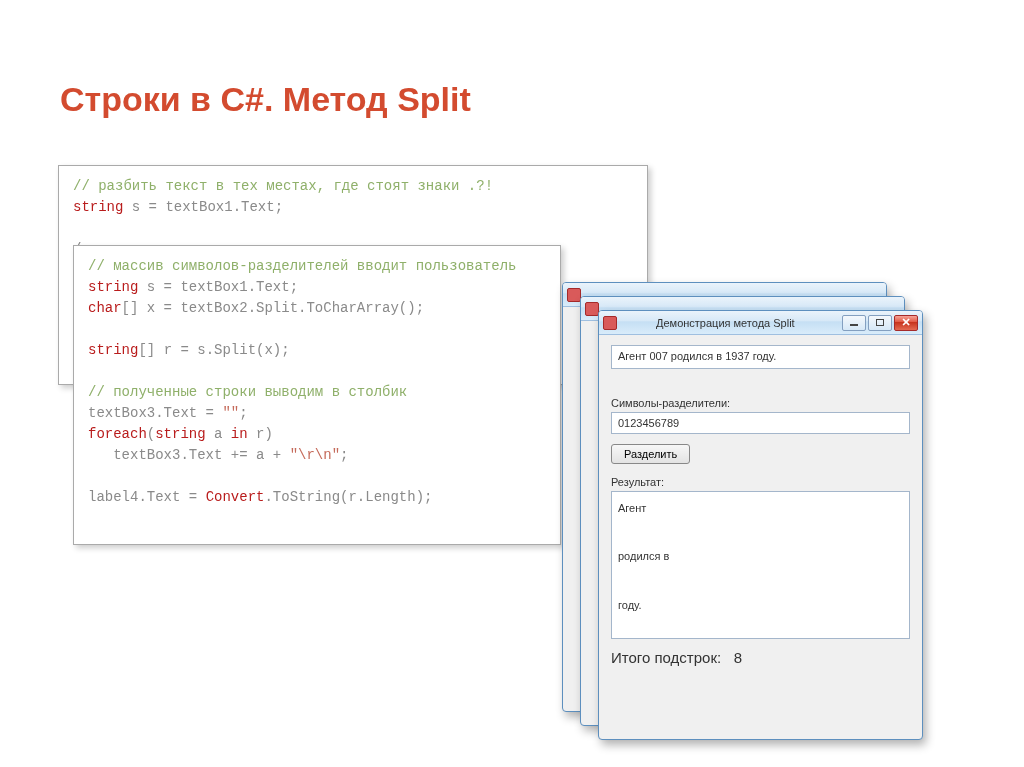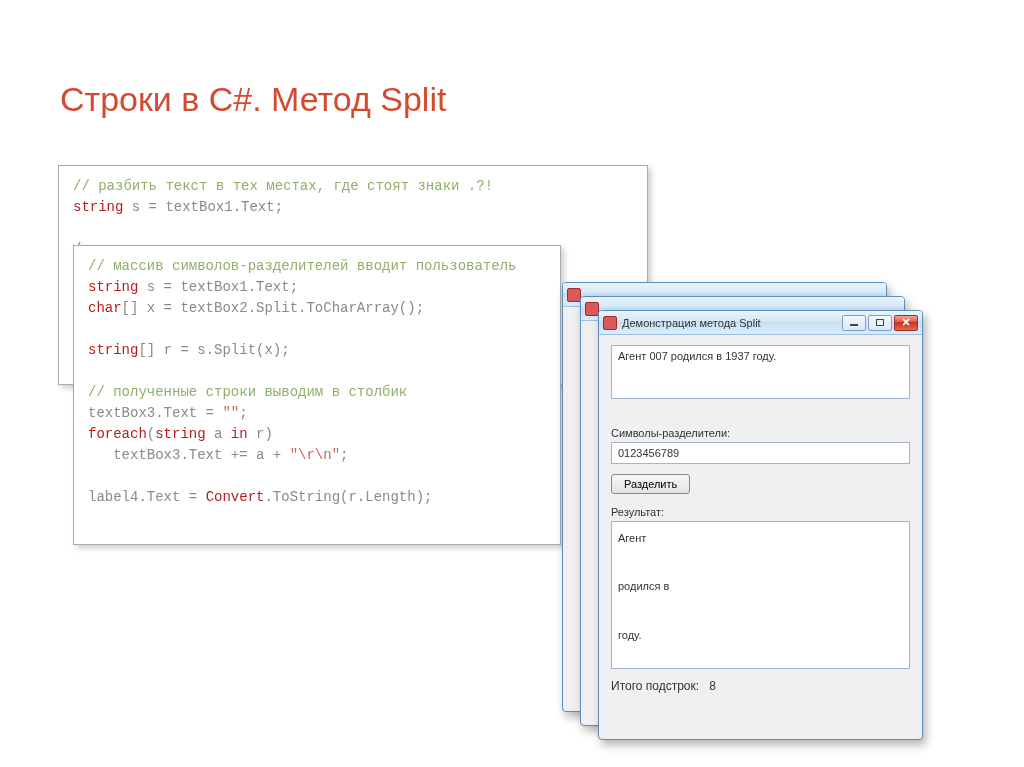--- a/index.html
+++ b/index.html
@@ -9,21 +9,21 @@
     background: #fff;
     font-family: Arial, sans-serif;
     position: relative;
     overflow: hidden;
   }
   .slide-title {
     position: absolute;
     top: 80px;
     left: 60px;
     font-size: 34px;
-    font-weight: normal;
+    font-weight: bold;
     color: #d34b2f;
   }
   .code-box {
     position: absolute;
     background: #fff;
     border: 1px solid #aaa;
     box-shadow: 3px 3px 6px rgba(0,0,0,0.2);
     font-family: "Courier New", monospace;
     font-size: 14px;
     line-height: 1.5;
@@ -63,20 +63,21 @@
   .win2 { top: 296px; left: 580px; height: 430px; z-index: 2; }
   .win3 { top: 310px; left: 598px; height: 430px; z-index: 3; }
   .titlebar {
     height: 24px;
     background: linear-gradient(#eaf3fb, #d6e8f7 45%, #c5dff4 46%, #d9ecfa);
     border-bottom: 1px solid #9fbfe0;
     display: flex;
     align-items: center;
     padding: 0 4px;
     border-radius: 3px 3px 0 0;
+    gap: 34px;
   }
   .app-icon {
     width: 14px; height: 14px;
     background: #d95a5a;
     border: 1px solid #a52a2a;
     border-radius: 2px;
     margin-right: 5px;
   }
   .title-text { flex: 1; color: #333; font-size: 11px; }
   .winbtns { display: flex; gap: 2px; }
@@ -102,32 +103,32 @@
   .lbl { font-size: 11px; margin-bottom: 3px; margin-top: 6px; color: #333; }
   .txtbox {
     width: 100%;
     border: 1px solid #a4b6cb;
     background: #fff;
     padding: 4px 6px;
     font-size: 11px;
     font-family: "Segoe UI", Tahoma, sans-serif;
     color: #333;
   }
-  .txtbox.multi1 { height: 54px; }
+  .txtbox.multi1 { height: 24px; }
   .txtbox.result { height: 148px; white-space: pre-line; line-height: 2.2; }
   .btn {
     margin-top: 10px;
     padding: 3px 12px;
     border: 1px solid #888;
     border-radius: 3px;
     background: linear-gradient(#f7f7f7, #e3e3e3);
     font-size: 11px;
     cursor: pointer;
   }
-  .summary { margin-top: 10px; font-size: 12px; }
+  .summary { margin-top: 10px; font-size: 15px; }
 </style>
 </head>
 <body>
 
 <h1 class="slide-title">Строки в C#. Метод Split</h1>
 
 <div class="code-box code-box-back"><span class="c-comment">// разбить текст в тех местах, где стоят знаки .?!</span>
 <span class="c-key">string </span><span>s = textBox1.Text;</span>
 
 <span>/</span>

